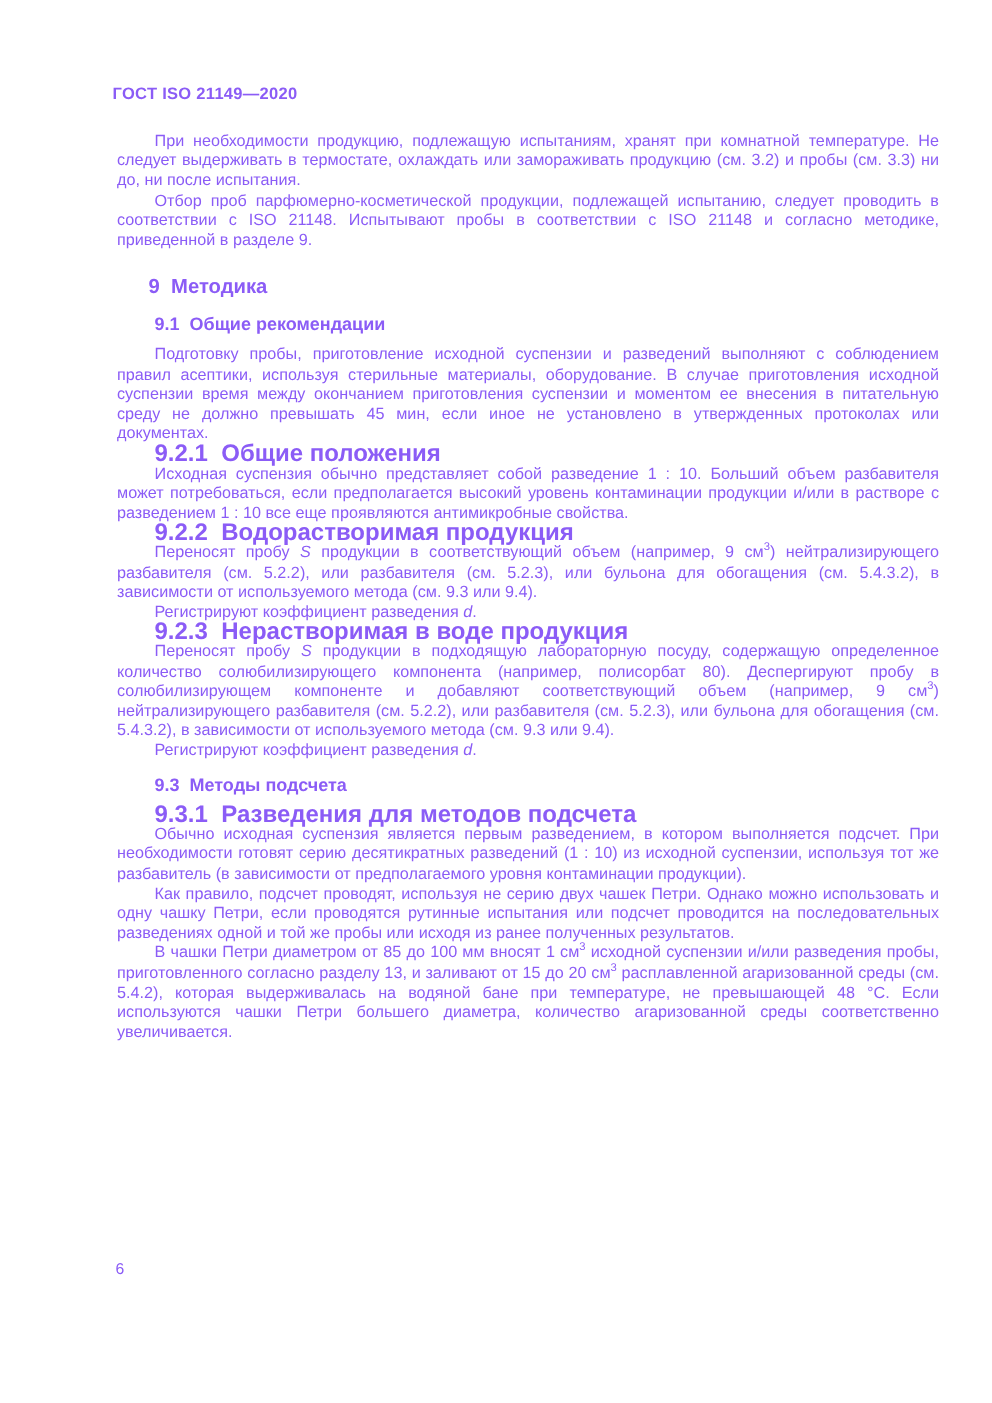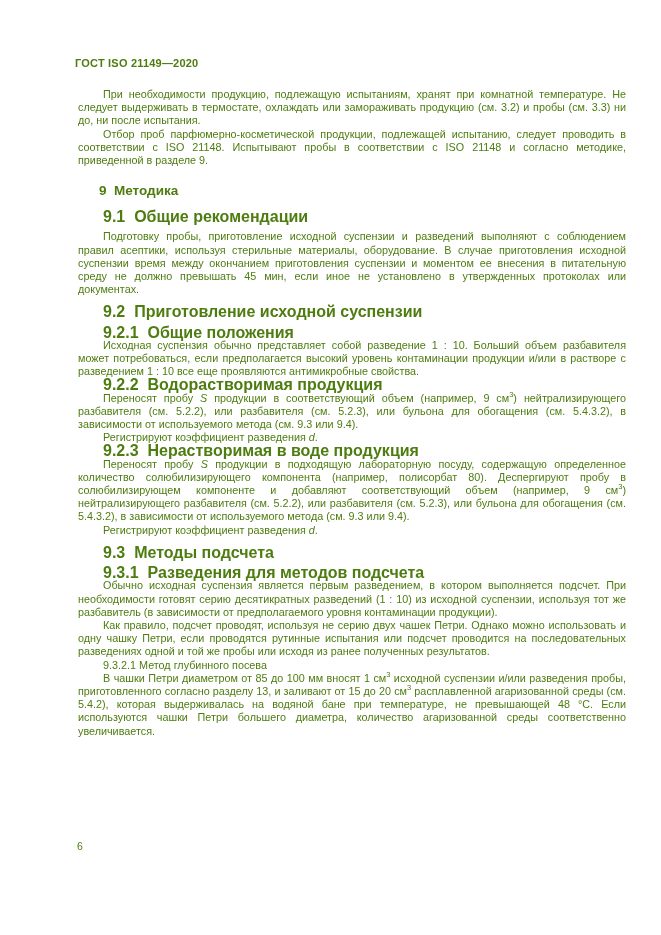--- a/index.html
+++ b/index.html
@@ -6,21 +6,21 @@
     margin: 0;
     padding: 0;
     background: #ffffff;
   }
   .page {
     position: relative;
     width: 661px;
     height: 935px;
     background: #ffffff;
     font-family: "Liberation Sans", sans-serif;
-    color: #4d7c0f;
+    color: #8b5cf6;
     overflow: hidden;
   }
   .running-header {
     position: absolute;
     left: 75px;
     top: 57px;
     font-size: 11px;
     font-weight: bold;
     letter-spacing: 0.2px;
   }
@@ -34,21 +34,21 @@
     font-size: 13.5px;
     font-weight: bold;
     line-height: 20px;
     padding-left: 21px;
     margin: 14px 0 8px 0;
   }
   .content > .b-h1:first-child {
     margin-top: 8px;
   }
   .b-h2 {
-    font-size: 16px;
+    font-size: 12px;
     font-weight: bold;
     line-height: 13.2px;
     padding-left: 25px;
     margin: 9px 0 7px 0;
   }
   .b-h3 {
     font-size: 16px;
     font-weight: bold;
     line-height: 13.2px;
     padding-left: 25px;
@@ -83,31 +83,29 @@
 
 <div class="page">
   <div class="running-header">ГОСТ ISO 21149—2020</div>
 
   <div class="content">
       <div class="b-p">При необходимости продукцию, подлежащую испытаниям, хранят при комнатной температуре. Не следует выдерживать в термостате, охлаждать или замораживать продукцию (см. 3.2) и пробы (см. 3.3) ни до, ни после испытания.</div>
       <div class="b-p">Отбор проб парфюмерно-косметической продукции, подлежащей испытанию, следует проводить в соответствии с ISO 21148. Испытывают пробы в соответствии с ISO 21148 и согласно методике, приведенной в разделе 9.</div>
       <div class="b-h1">9&nbsp;&nbsp;Методика</div>
       <div class="b-h2">9.1&nbsp;&nbsp;Общие рекомендации</div>
       <div class="b-p">Подготовку пробы, приготовление исходной суспензии и разведений выполняют с соблюдением правил асептики, используя стерильные материалы, оборудование. В случае приготовления исходной суспензии время между окончанием приготовления суспензии и моментом ее внесения в питательную среду не должно превышать 45 мин, если иное не установлено в утвержденных протоколах или документах.</div>
-      <div class="b-h2">9.2&nbsp;&nbsp;Приготовление исходной суспензии</div>
       <div class="b-h3">9.2.1&nbsp;&nbsp;Общие положения</div>
       <div class="b-p">Исходная суспензия обычно представляет собой разведение 1 : 10. Больший объем разбавителя может потребоваться, если предполагается высокий уровень контаминации продукции и/или в растворе с разведением 1 : 10 все еще проявляются антимикробные свойства.</div>
       <div class="b-h3">9.2.2&nbsp;&nbsp;Водорастворимая продукция</div>
       <div class="b-p">Переносят пробу <i>S</i> продукции в соответствующий объем (например, 9 см<sup>3</sup>) нейтрализирующего разбавителя (см. 5.2.2), или разбавителя (см. 5.2.3), или бульона для обогащения (см. 5.4.3.2), в зависимости от используемого метода (см. 9.3 или 9.4).</div>
       <div class="b-p">Регистрируют коэффициент разведения <i>d</i>.</div>
       <div class="b-h3">9.2.3&nbsp;&nbsp;Нерастворимая в воде продукция</div>
       <div class="b-p">Переносят пробу <i>S</i> продукции в подходящую лабораторную посуду, содержащую определенное количество солюбилизирующего компонента (например, полисорбат 80). Деспергируют пробу в солюбилизирующем компоненте и добавляют соответствующий объем (например, 9 см<sup>3</sup>) нейтрализирующего разбавителя (см. 5.2.2), или разбавителя (см. 5.2.3), или бульона для обогащения (см. 5.4.3.2), в зависимости от используемого метода (см. 9.3 или 9.4).</div>
       <div class="b-p">Регистрируют коэффициент разведения <i>d</i>.</div>
       <div class="b-h2">9.3&nbsp;&nbsp;Методы подсчета</div>
       <div class="b-h3">9.3.1&nbsp;&nbsp;Разведения для методов подсчета</div>
       <div class="b-p">Обычно исходная суспензия является первым разведением, в котором выполняется подсчет. При необходимости готовят серию десятикратных разведений (1 : 10) из исходной суспензии, используя тот же разбавитель (в зависимости от предполагаемого уровня контаминации продукции).</div>
       <div class="b-p">Как правило, подсчет проводят, используя не серию двух чашек Петри. Однако можно использовать и одну чашку Петри, если проводятся рутинные испытания или подсчет проводится на последовательных разведениях одной и той же пробы или исходя из ранее полученных результатов.</div>
-      <div class="b-h4">9.3.2.1 Метод глубинного посева</div>
       <div class="b-p">В чашки Петри диаметром от 85 до 100 мм вносят 1 см<sup>3</sup> исходной суспензии и/или разведения пробы, приготовленного согласно разделу 13, и заливают от 15 до 20 см<sup>3</sup> расплавленной агаризованной среды (см. 5.4.2), которая выдерживалась на водяной бане при температуре, не превышающей 48 °С. Если используются чашки Петри большего диаметра, количество агаризованной среды соответственно увеличивается.</div>
     </div>
 
   <div class="page-number">6</div>
 </div>
 
 </body></html>

